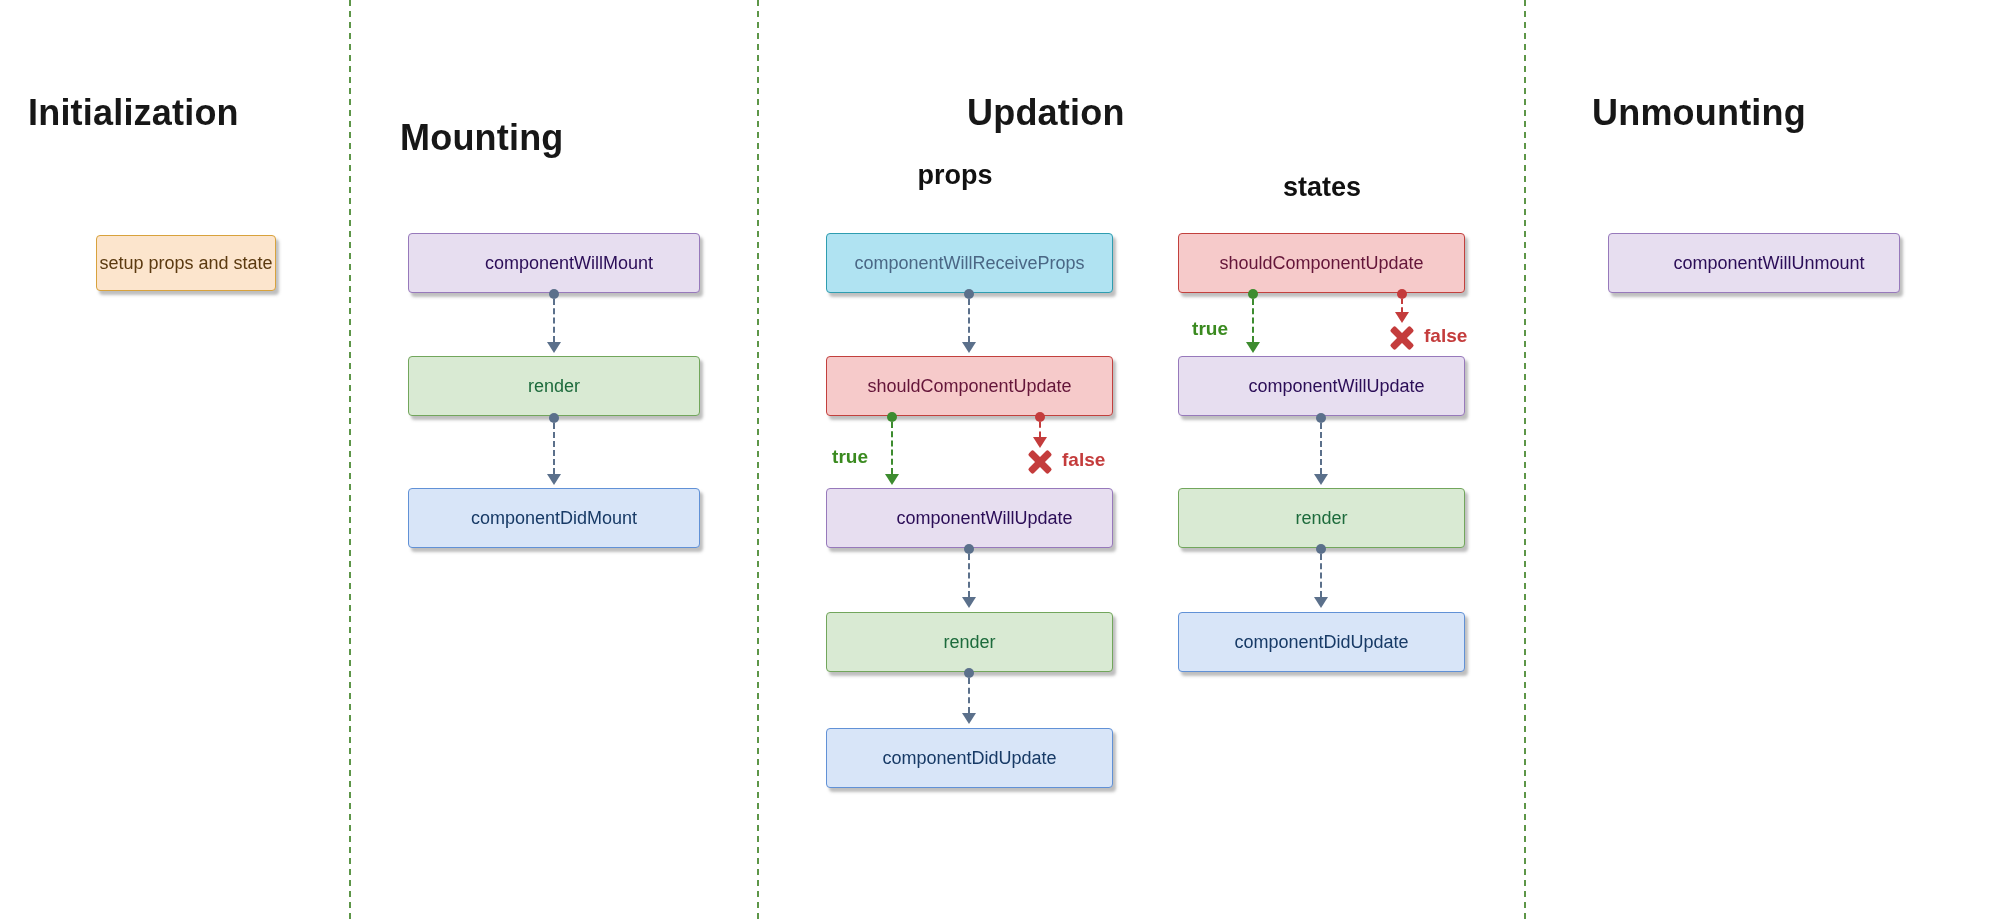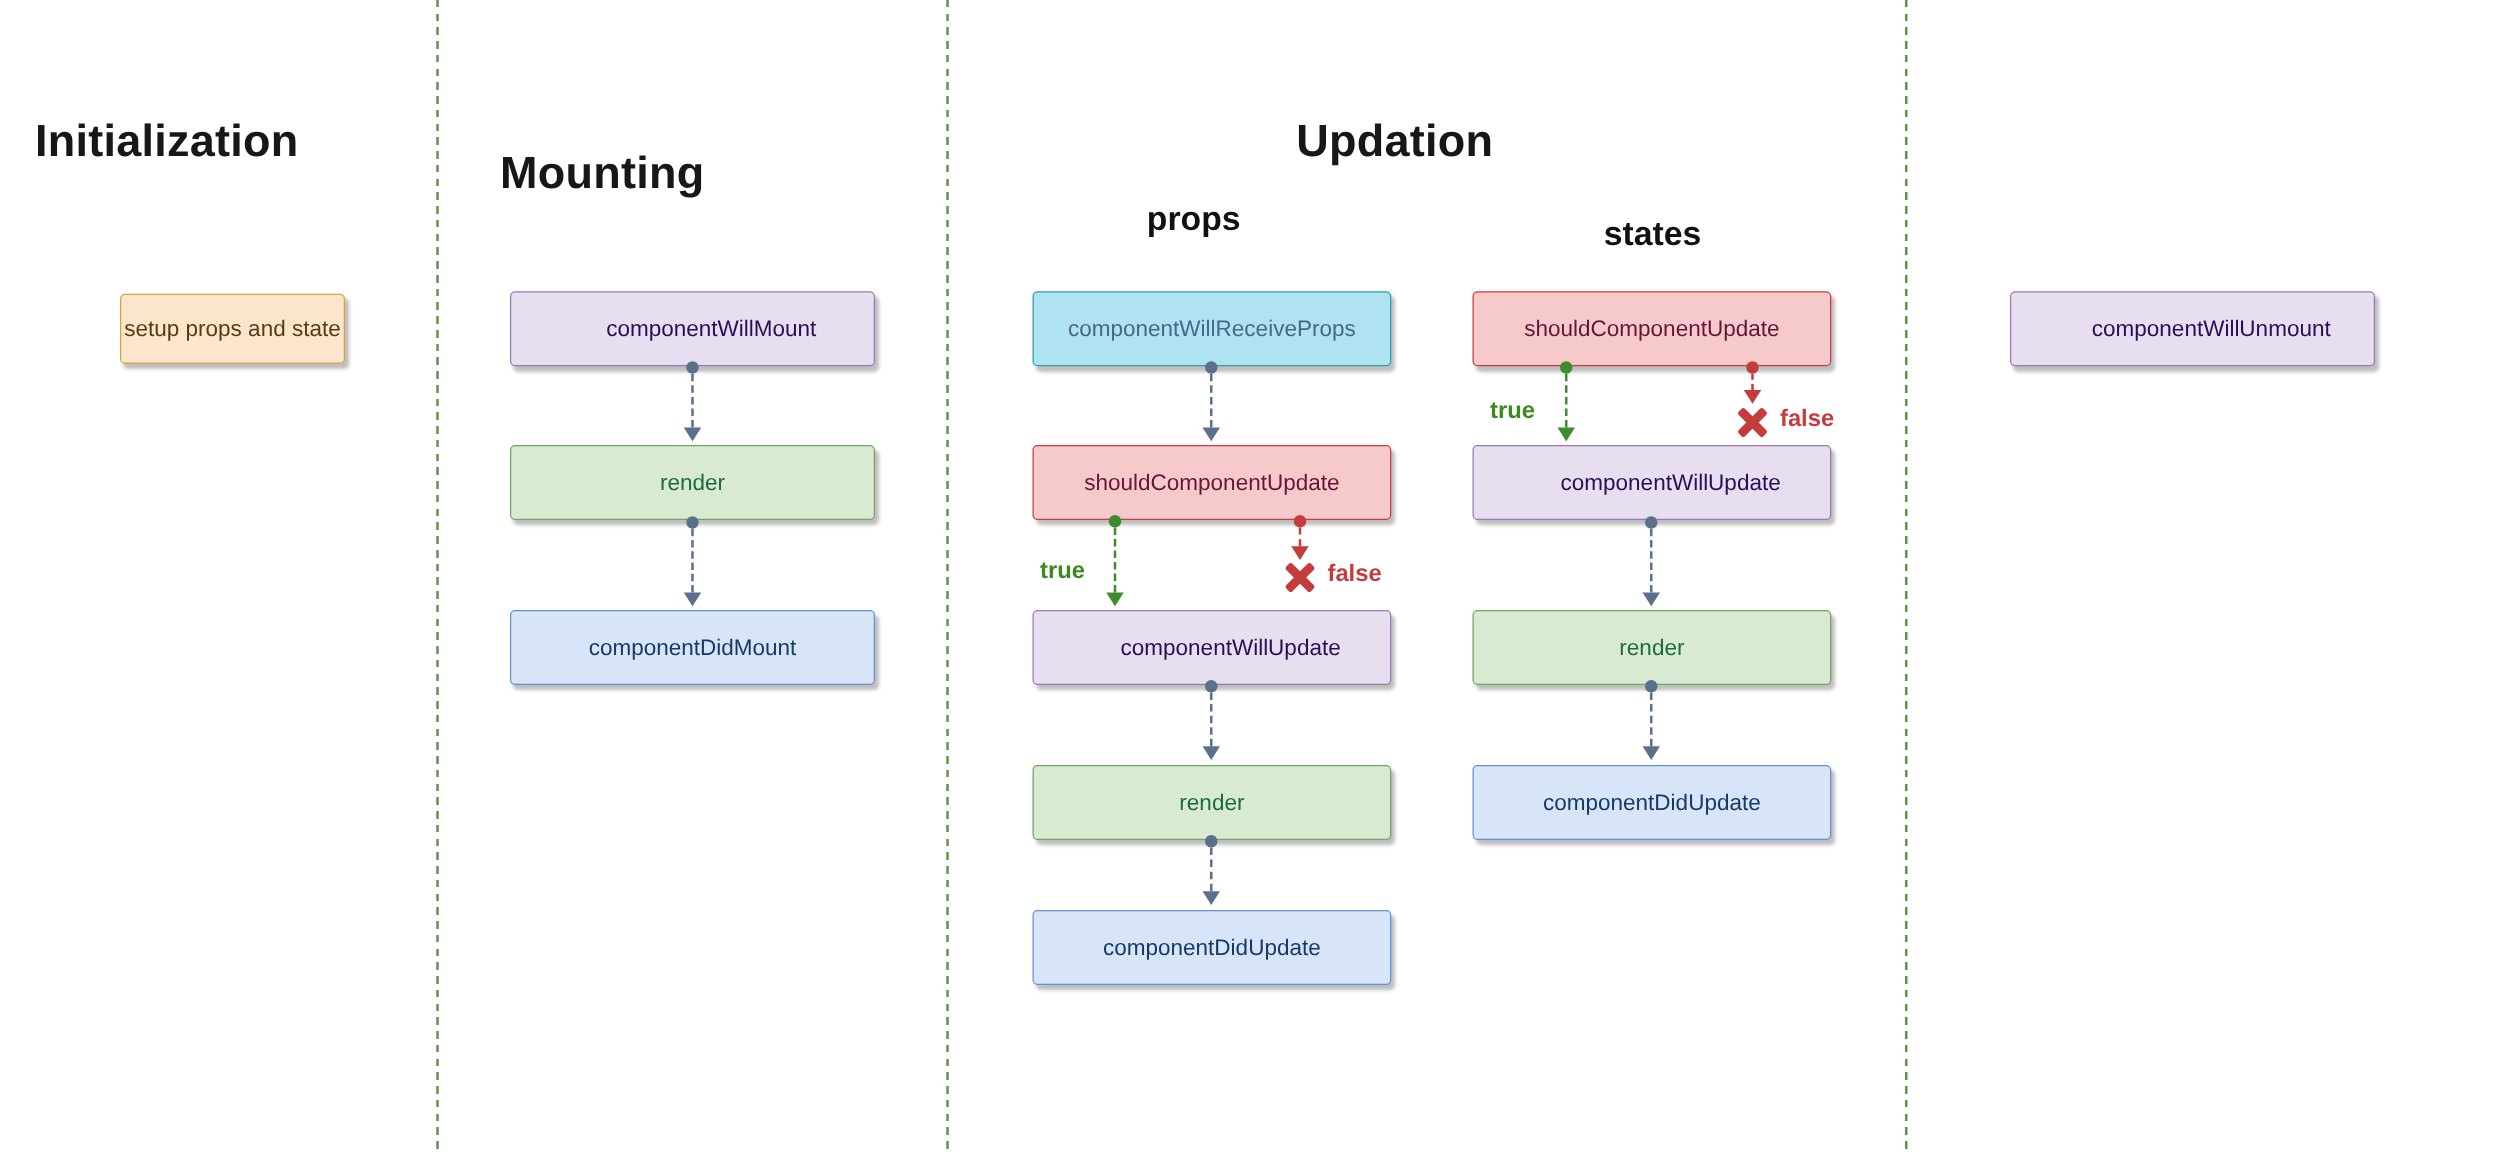--- a/index.html
+++ b/index.html
@@ -51,21 +51,22 @@
 <body>
 
 <div id="canvas">
 
   <div class="divider" style="left:349px;"></div>
   <div class="divider" style="left:757px;"></div>
   <div class="divider" style="left:1524px;"></div>
 
   <div class="section-title" style="left:28px;top:92px;">Initialization</div>
   <div class="section-title" style="left:400px;top:92px;margin-top:25px;">Mounting</div>
-  <div class="section-title" style="left:1037px;top:92px;">Updation</div>
+  <div class="section-title" style="left:967px;top:92px;">Updation</div>
+  <div class="section-title" style="left:1592px;top:92px;">Unmounting</div>
 
   <div class="sub-title" style="left:875px;top:160px;">props</div>
   <div class="sub-title" style="left:1242px;top:172px;">states</div>
 
   <div class="node orange" style="left:96px;top:235px;width:180px;height:56px;">
     <span>setup props and state</span>
   </div>
 
   <div class="node purple" style="left:408px;top:233px;width:292px;">
     <span>componentWillMount</span>

